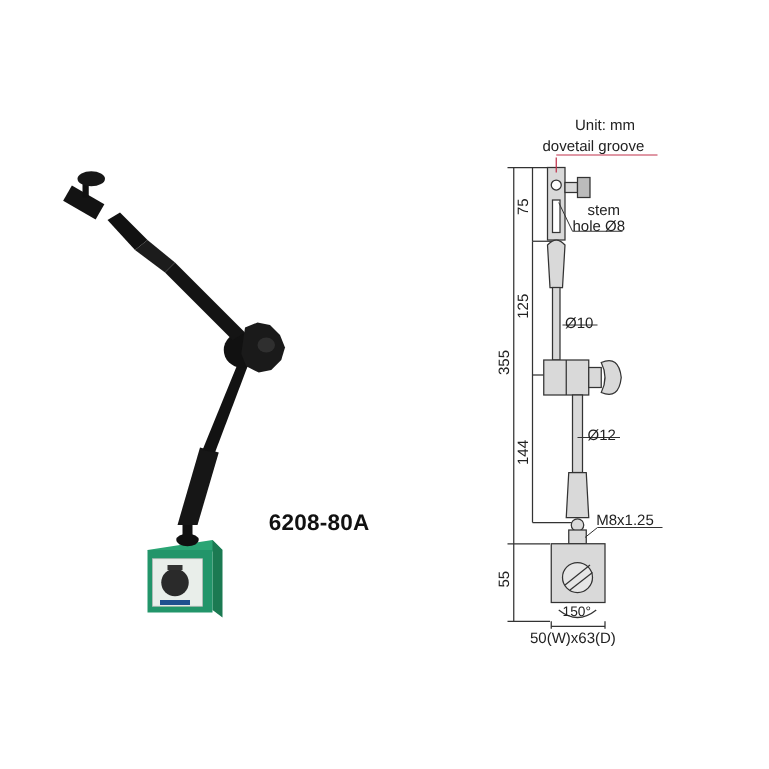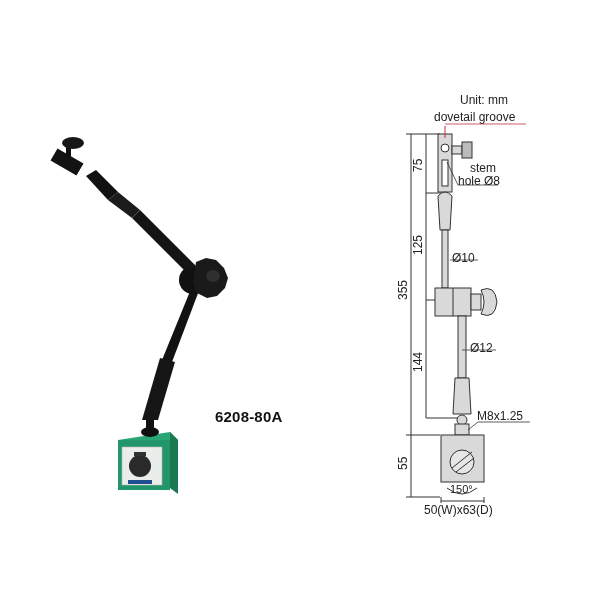--- a/index.html
+++ b/index.html
@@ -1,19 +1,19 @@
 <!DOCTYPE html>
 <html><head>
   <meta charset="utf-8">
   <style>
     html, body { margin: 0; padding: 0; background: #ffffff; }
     body { width: 615px; height: 615px; position: relative; overflow: hidden;
            font-family: "Liberation Sans", sans-serif; }
     .photo { position: absolute; left: 0; top: 0; width: 615px; height: 615px; }
-    .model-label { position: absolute; left: 215px; top: 408px; font-size: 15px; font-weight: bold;
+    .model-label { position: absolute; left: 215px; top: 408px; font-size: 18px; font-weight: bold;
                    color: #111; font-family: "Liberation Sans", sans-serif; letter-spacing: 0.2px; }
     .dtext { font-family: "Liberation Sans", sans-serif; fill: #222; }
   </style>
 </head>
 <body>
 
 <svg class="photo" viewBox="0 0 615 615">
 
   <g>
     <polygon points="118,440 170,432 178,440 126,448" fill="#2aa574"></polygon>

